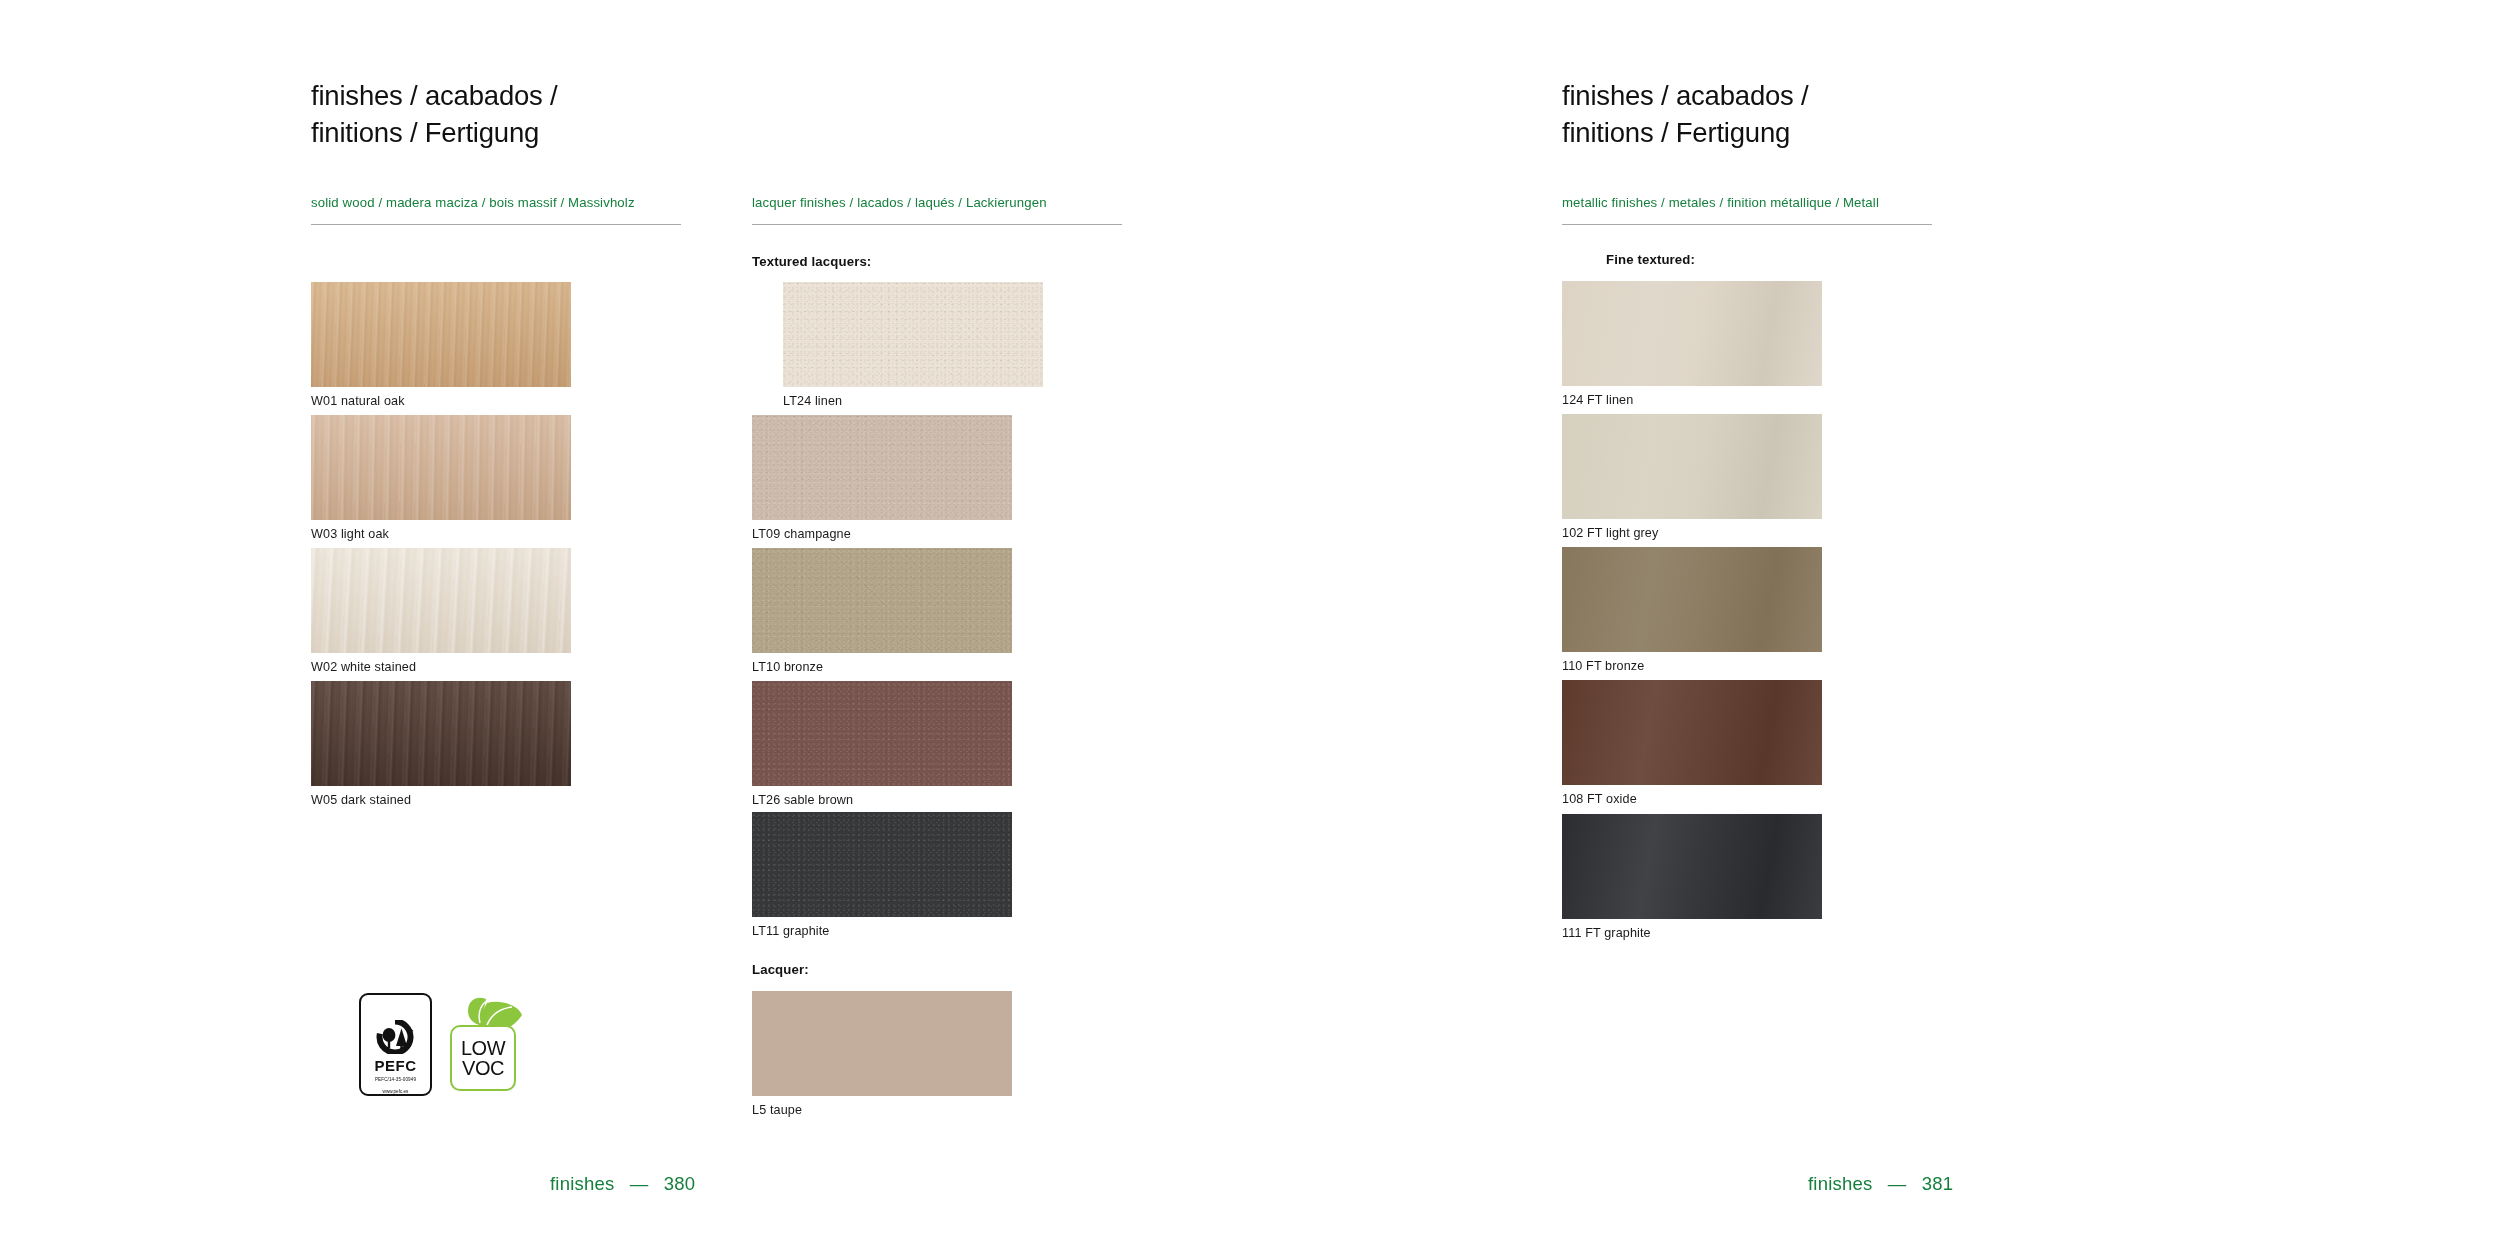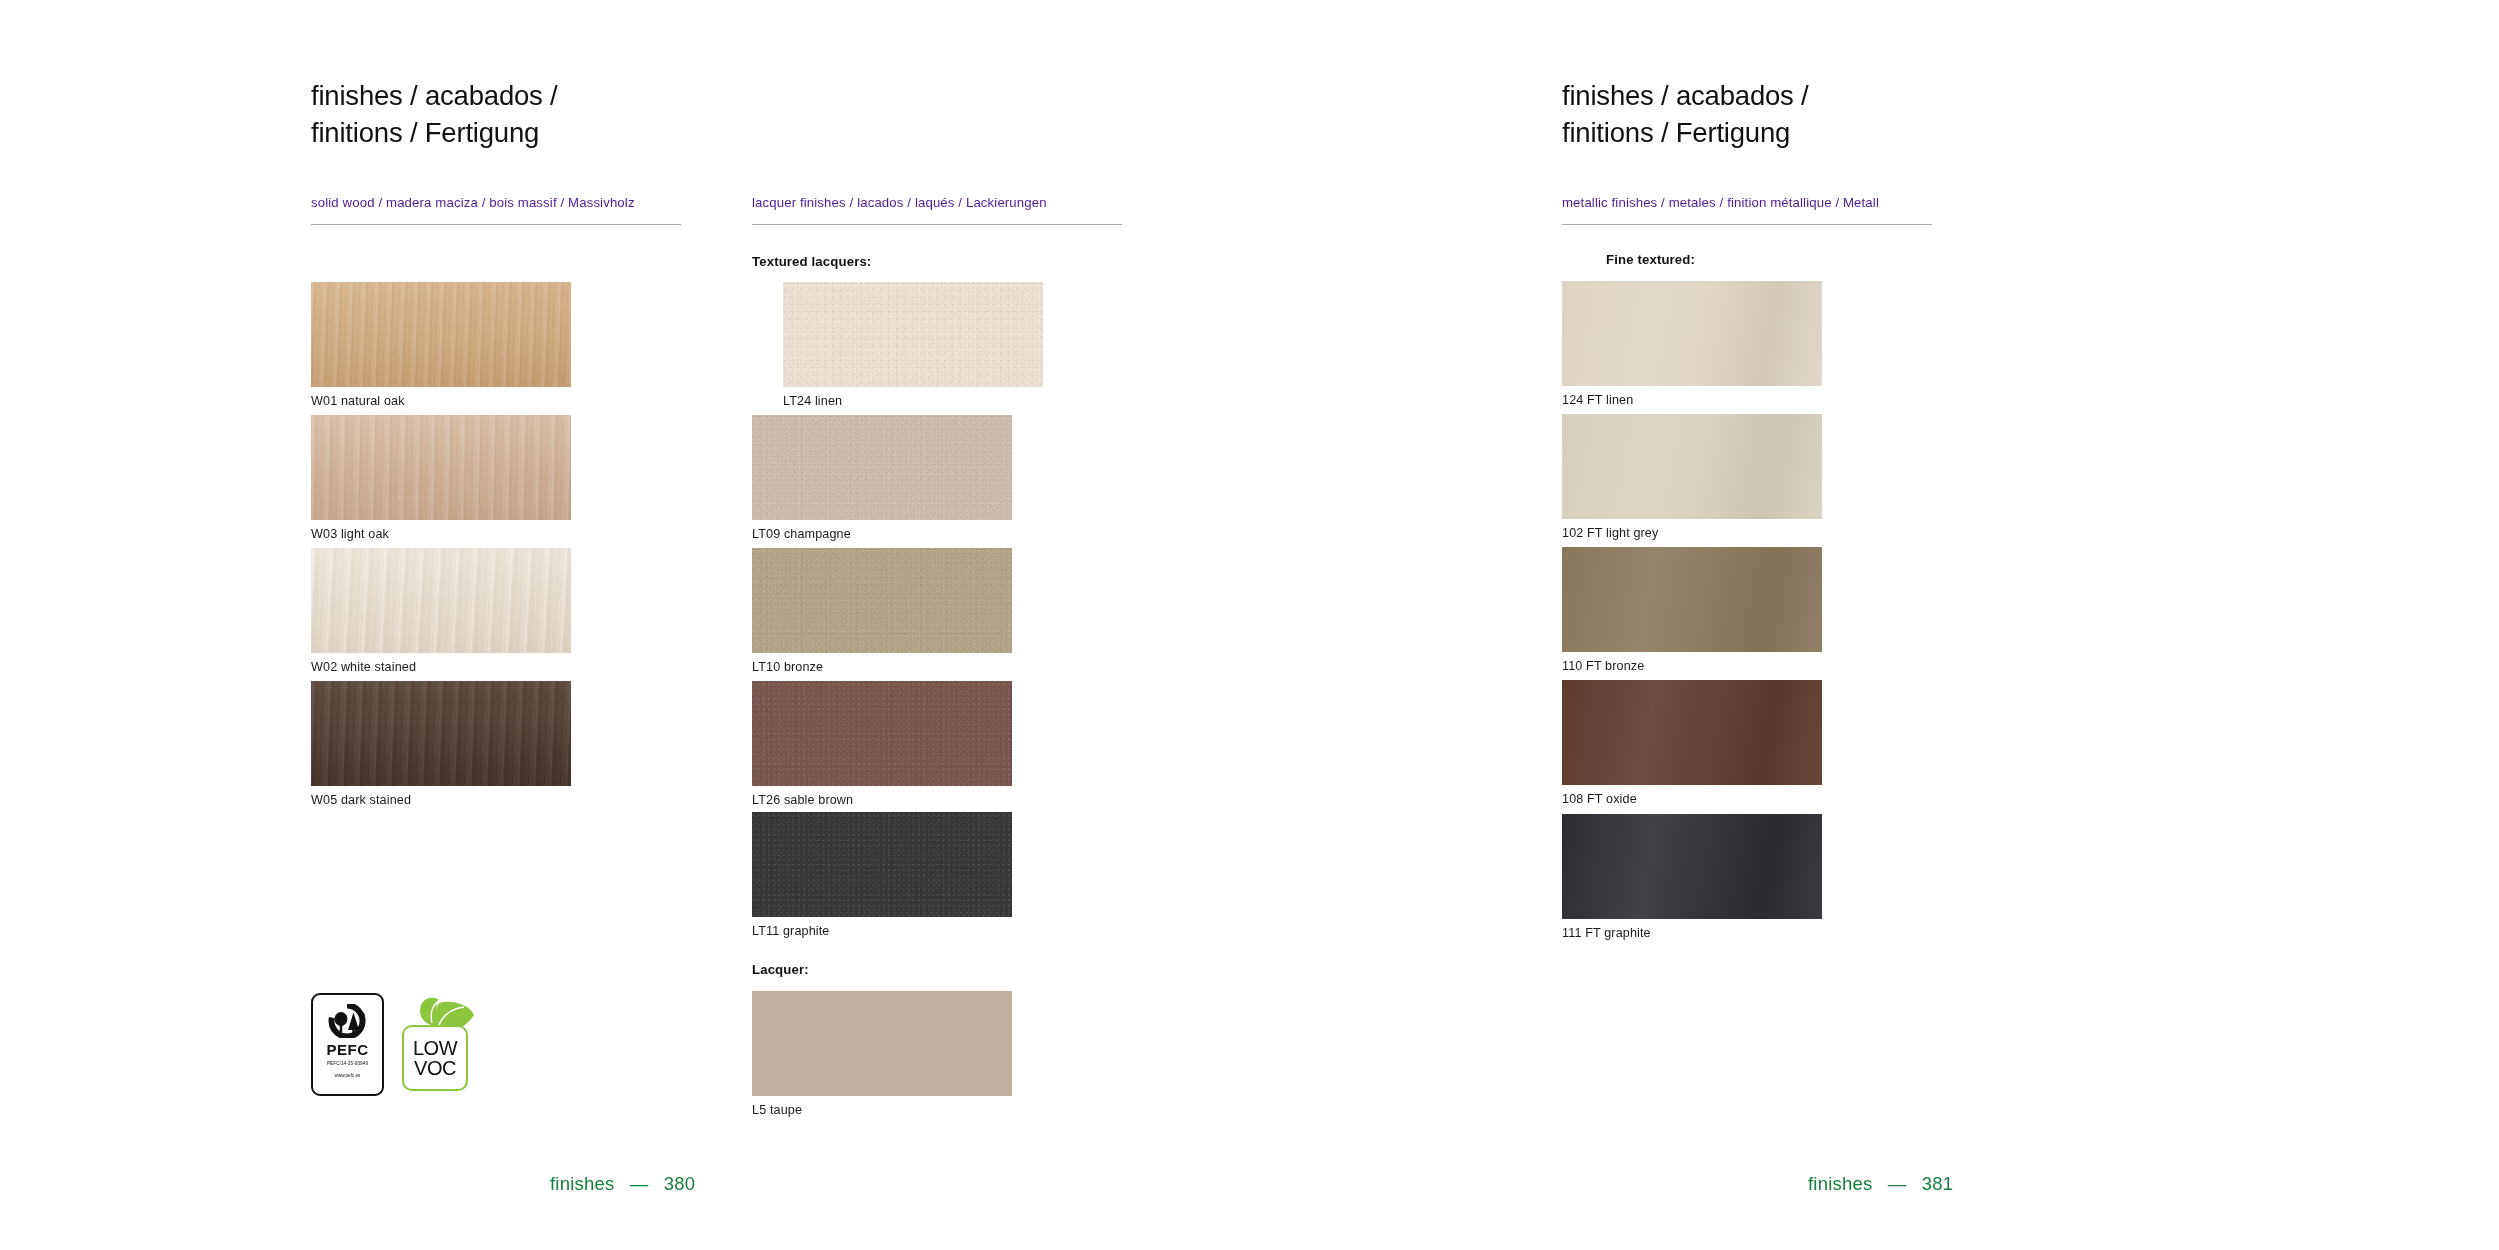--- a/index.html
+++ b/index.html
@@ -41,21 +41,21 @@
 
   
   .section-head {
     position: absolute;
     width: 370px;
   }
   .section-head .cat-label {
     display: block;
     font-size: 13.2px;
     line-height: 1.3;
-    color: #4c1d95;
+    color: #15803d;
     letter-spacing: 0.01em;
     white-space: nowrap;
   }
   .section-head .rule {
     display: block;
     margin-top: 13px;
     border-top: 1px solid #a8a8a8;
     width: 100%;
     height: 0;
   }
@@ -196,21 +196,22 @@
   .pefc-badge {
     width: 73px;
     height: 103px;
     border: 2.5px solid #111;
     border-radius: 9px;
     background: #fff;
     display: flex;
     flex-direction: column;
     align-items: center;
     justify-content: flex-start;
-    padding-top: 9px;
+    padding-top: 25px;
+    margin-left: 48px;
   }
   .pefc-word {
     font-size: 15px;
     font-weight: 700;
     letter-spacing: 0.5px;
     color: #111;
     margin-top: 3px;
   }
   .pefc-code {
     font-size: 4.6px;

